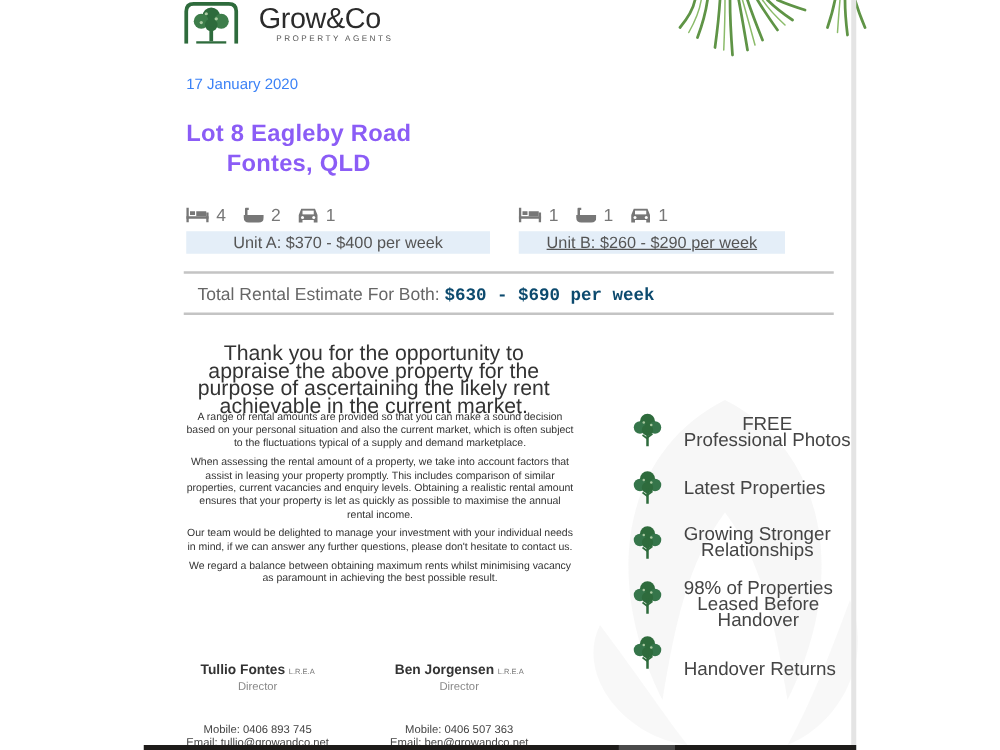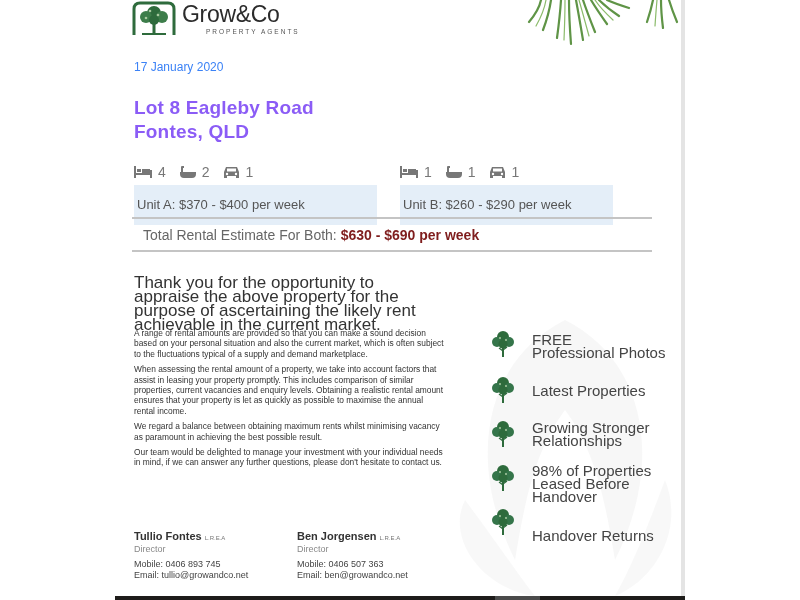--- a/index.html
+++ b/index.html
@@ -3,22 +3,22 @@
   <meta charset="utf-8">
   <style>
     html, body { margin: 0; padding: 0; }
     body {
       width: 800px; height: 600px; overflow: hidden; position: relative;
       background: #ffffff;
       font-family: "Liberation Sans", sans-serif;
       color: #3a3a3a;
     }
     .page {
-      position: absolute; left: 115px; top: 0; width: 566px; height: 596px;
-      background: #ffffff; overflow: hidden;
+      position: absolute; left: 130px; top: 0; width: 566px; height: 596px;
+      background: #ffffff; overflow: hidden; text-align: center;
     }
     .right-strip {
       position: absolute; left: 681px; top: 0; width: 4px; height: 596px;
       background: #e4e4e4;
     }
     .bottom-bar {
       position: absolute; left: 115px; top: 596px; width: 570px; height: 4px;
       background: #1e1c1a;
     }
     .bottom-bar .seg {
@@ -39,30 +39,30 @@
     .title { position: absolute; left: 19px; top: 96px; font-size: 19px; font-weight: bold; color: #8b5cf6; line-height: 24px; letter-spacing: 0.2px; }
 
     .unit { position: absolute; top: 162px; }
     .unit.a { left: 19px; }
     .unit.b { left: 285px; }
     .features { display: flex; align-items: center; font-size: 14px; color: #777; height: 20px; }
     .feat { display: flex; align-items: center; margin-right: 13px; }
     .feat svg { margin-right: 6px; }
     .unit-price {
       margin-top: 3px; background: #e4eef8; color: #555; font-size: 13px;
-      padding: 12px 3px; line-height: 16px;
+      padding: 1px 3px; line-height: 16px;
     }
     .unit.a .unit-price { width: 237px; }
-    .unit.b .unit-price { width: 207px; }
+    .unit.b .unit-price { width: 207px; text-decoration: underline; }
 
     .total-rule { position: absolute; left: 17px; width: 520px; height: 2px; background: #c4c4c4; }
     .total {
       position: absolute; left: 28px; top: 227px; font-size: 14px; color: #666;
     }
-    .total b { color: #7f1d1d; }
+    .total b { color: #0c4a6e; font-family: Liberation Mono, monospace; }
 
     .intro {
       position: absolute; left: 19px; top: 276px; width: 300px;
       font-size: 17px; line-height: 14px; color: #333;
     }
     .body-text {
       position: absolute; left: 19px; top: 328px; width: 310px;
       font-size: 8.4px; line-height: 10.4px; color: #333;
     }
     .body-text p { margin: 0 0 5px 0; }
@@ -70,21 +70,21 @@
     .features-list { position: absolute; left: 375px; top: 330px; width: 180px; }
     .fl-item { position: absolute; left: 0; display: flex; align-items: center; }
     .fl-item svg { width: 26px; height: 28px; }
     .fl-label { position: absolute; left: 42px; font-size: 15px; line-height: 13px; color: #444; white-space: nowrap; }
 
     .sig { position: absolute; top: 531px; font-size: 9px; color: #444; line-height: 11px; }
     .sig.a { left: 19px; }
     .sig.b { left: 182px; }
     .sig-name { font-size: 11px; font-weight: bold; color: #333; }
     .sig-post { font-size: 6px; color: #777; font-weight: normal; margin-left: 3px; }
-    .sig-role { color: #888; margin-bottom: 4px; }
+    .sig-role { color: #888; margin-bottom: 23px; }
   </style>
 </head>
 <body>
 
 <div class="page">
 
   <svg class="palm" viewBox="0 0 160 55">
     <g stroke="#5f9446" stroke-width="2.2" fill="none" stroke-linecap="round">
       <path d="M20 0 Q18 10 8 22"></path>
       <path d="M30 0 Q28 14 22 30"></path>
@@ -205,22 +205,22 @@
   <div class="total-rule" style="top:217px"></div>
   <div class="total">
     <span>Total Rental Estimate For Both: </span><b>$630 - $690 per week</b>
   </div>
   <div class="total-rule" style="top:250px"></div>
 
   <div class="intro">Thank you for the opportunity to appraise the above property for the purpose of ascertaining the likely rent achievable in the current market.</div>
   <div class="body-text">
     <p>A range of rental amounts are provided so that you can make a sound decision based on your personal situation and also the current market, which is often subject to the fluctuations typical of a supply and demand marketplace.</p>
     <p>When assessing the rental amount of a property, we take into account factors that assist in leasing your property promptly. This includes comparison of similar properties, current vacancies and enquiry levels. Obtaining a realistic rental amount ensures that your property is let as quickly as possible to maximise the annual rental income.</p>
+    <p>Our team would be delighted to manage your investment with your individual needs in mind, if we can answer any further questions, please don't hesitate to contact us.</p>
     <p>We regard a balance between obtaining maximum rents whilst minimising vacancy as paramount in achieving the best possible result.</p>
-    <p>Our team would be delighted to manage your investment with your individual needs in mind, if we can answer any further questions, please don't hesitate to contact us.</p>
   </div>
 
   <div class="features-list">
     <div class="fl-item" style="top:0">
       <svg viewBox="0 0 26 28">
           <circle cx="13" cy="7" r="6" fill="#2e6b3c"></circle>
           <circle cx="7" cy="12" r="5" fill="#35754a"></circle>
           <circle cx="19" cy="12" r="5" fill="#35754a"></circle>
           <circle cx="13" cy="14" r="4.5" fill="#2e6b3c"></circle>
           <rect x="12" y="15" width="2" height="12" fill="#2e6b3c"></rect>

